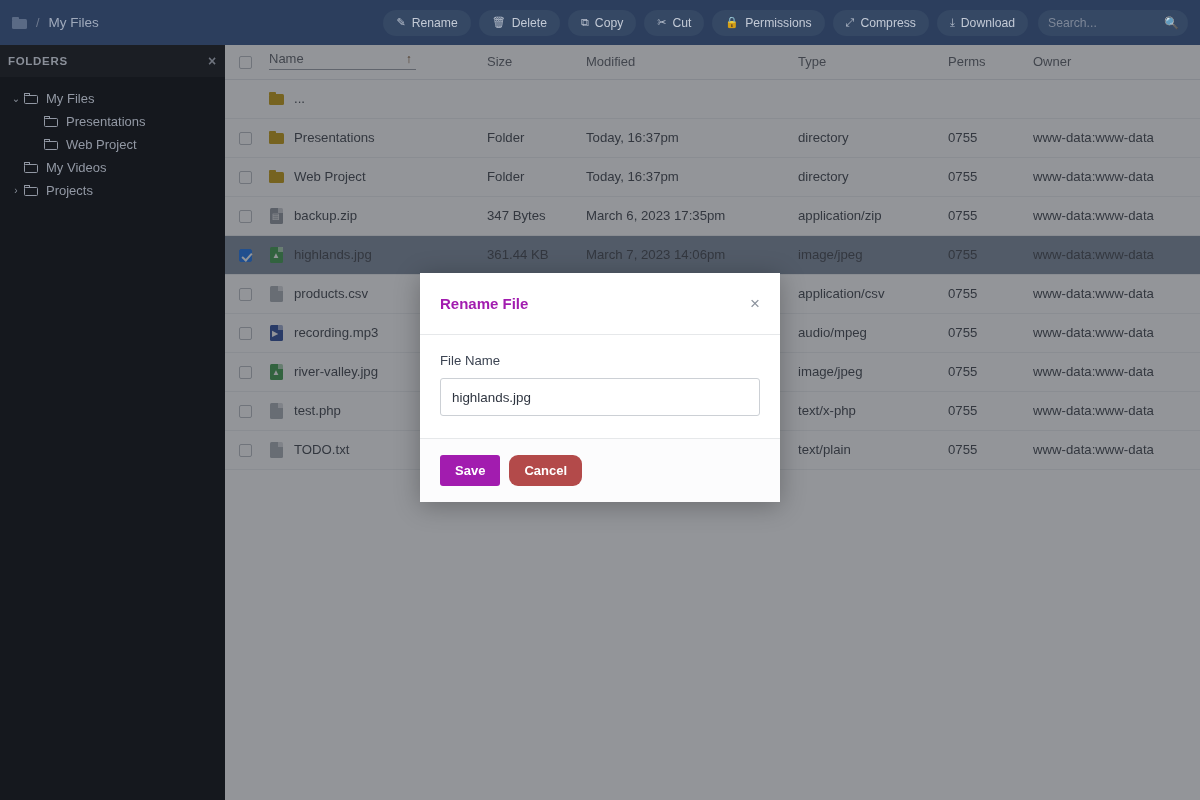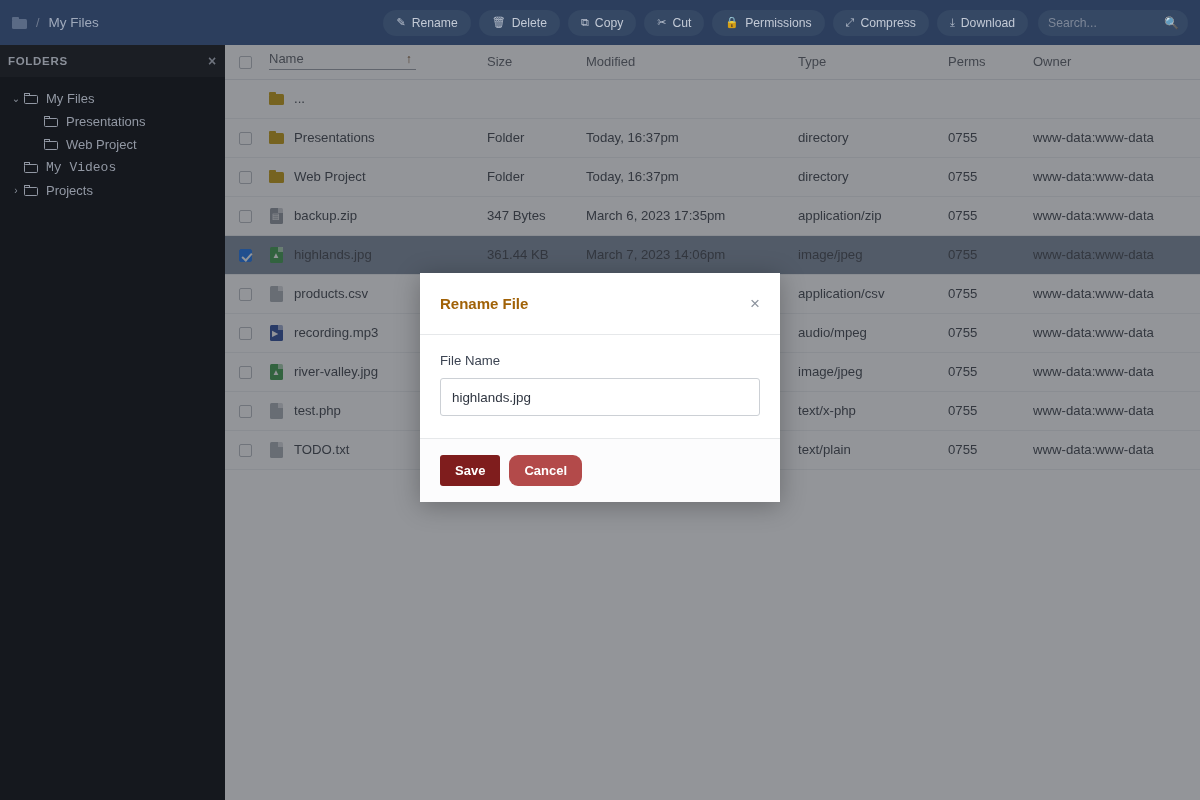--- a/index.html
+++ b/index.html
@@ -142,36 +142,36 @@
     background: rgba(40,44,52,.5); z-index: 50;
   }
   .modal {
     position: absolute; left: 420px; top: 273px; width: 360px;
     background: #fff; z-index: 60; box-shadow: 0 4px 24px rgba(0,0,0,.28);
   }
   .m-head {
     height: 62px; display: flex; align-items: center; padding: 0 20px;
     border-bottom: 1px solid #e6e8ea;
   }
-  .m-title { font-size: 15px; color: #a16207; font-weight: bold; }
+  .m-title { font-size: 15px; color: #a21caf; font-weight: bold; }
   .m-close { margin-left: auto; color: #8d949e; font-size: 17px; cursor: pointer; line-height: 1; }
   .m-body { padding: 18px 20px 22px; border-bottom: 1px solid #e6e8ea; }
   .m-label { font-size: 13.2px; color: #3c4452; display: block; margin-bottom: 10px; }
   .m-input {
     width: 100%; height: 38px; border: 1px solid #ccd0d5; border-radius: 3px;
     padding: 0 11px; font-size: 13.4px; color: #2f3views; color: #2f3540;
     font-family: "Liberation Sans", sans-serif; outline: none; background: #fff;
   }
   .m-foot { padding: 16px 20px; display: flex; gap: 9px; background: #fcfcfd; }
   .btn {
     border: none; border-radius: 3px; height: 31px; padding: 0 15px;
     font-size: 13px; font-weight: bold; color: #fff; cursor: pointer;
     font-family: "Liberation Sans", sans-serif;
   }
-  .btn-save { background: #7f1d1d; }
+  .btn-save { background: #a21caf; }
   .btn-cancel { background: #b34a4a; border-radius: 9px; }
 </style>
 </head>
 <body>
 
 <div class="app">
 
   <div class="topbar">
     <div class="breadcrumb">
       <span class="bc-folder"></span>
@@ -232,21 +232,21 @@
           <div class="tnode" style="padding-left: 28px;">
             <span class="caret empty"></span>
             <span class="tfolder"></span>
             <span>Presentations</span>
           </div>
           <div class="tnode" style="padding-left: 28px;">
             <span class="caret empty"></span>
             <span class="tfolder"></span>
             <span>Web Project</span>
           </div>
-          <div class="tnode" style="padding-left: 8px; font-family: Liberation Mono, monospace;">
+          <div class="tnode" style="padding-left: 8px;">
             <span class="caret empty"></span>
             <span class="tfolder"></span>
             <span>My Videos</span>
           </div>
           <div class="tnode" style="padding-left: 8px;">
             <span class="caret">›</span>
             <span class="tfolder"></span>
             <span>Projects</span>
           </div>
         </div>

